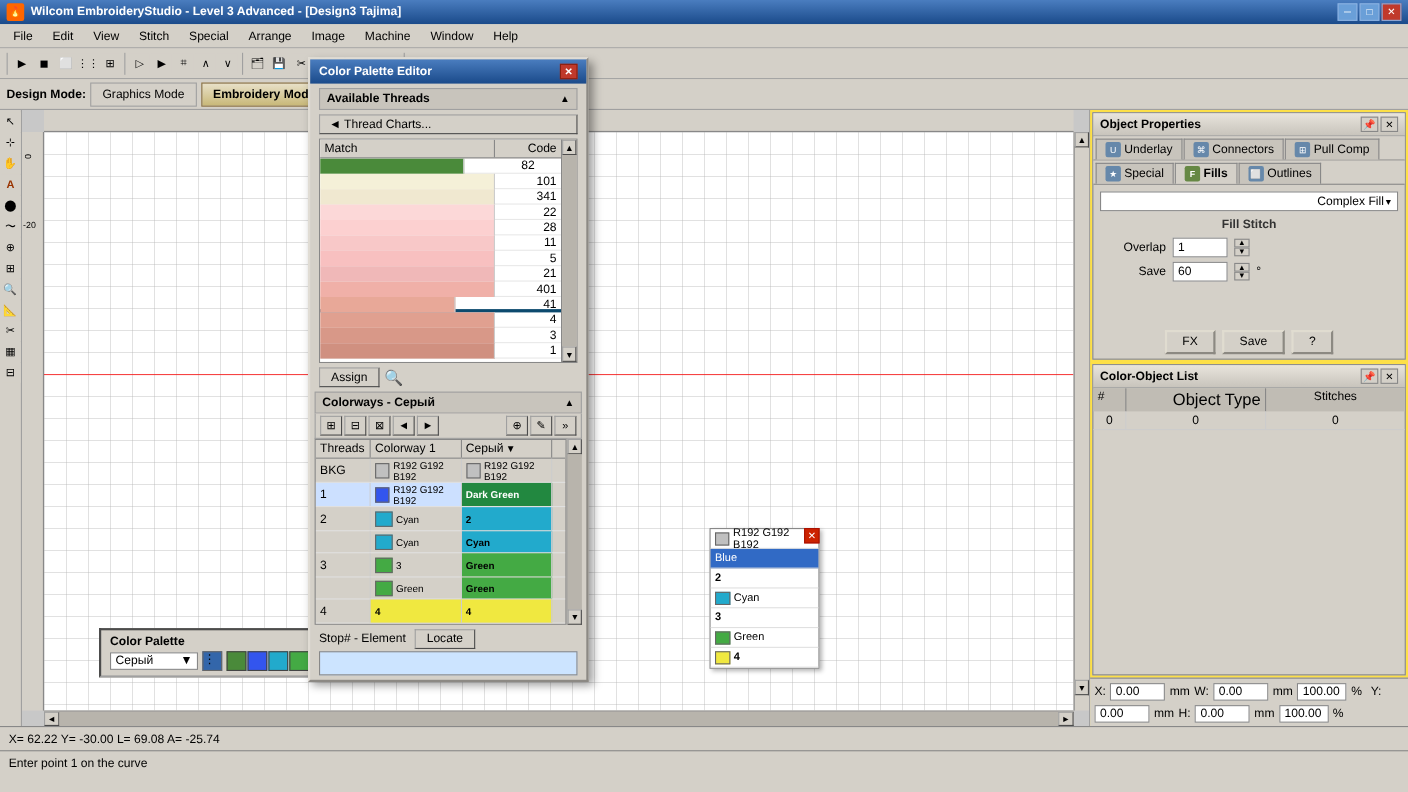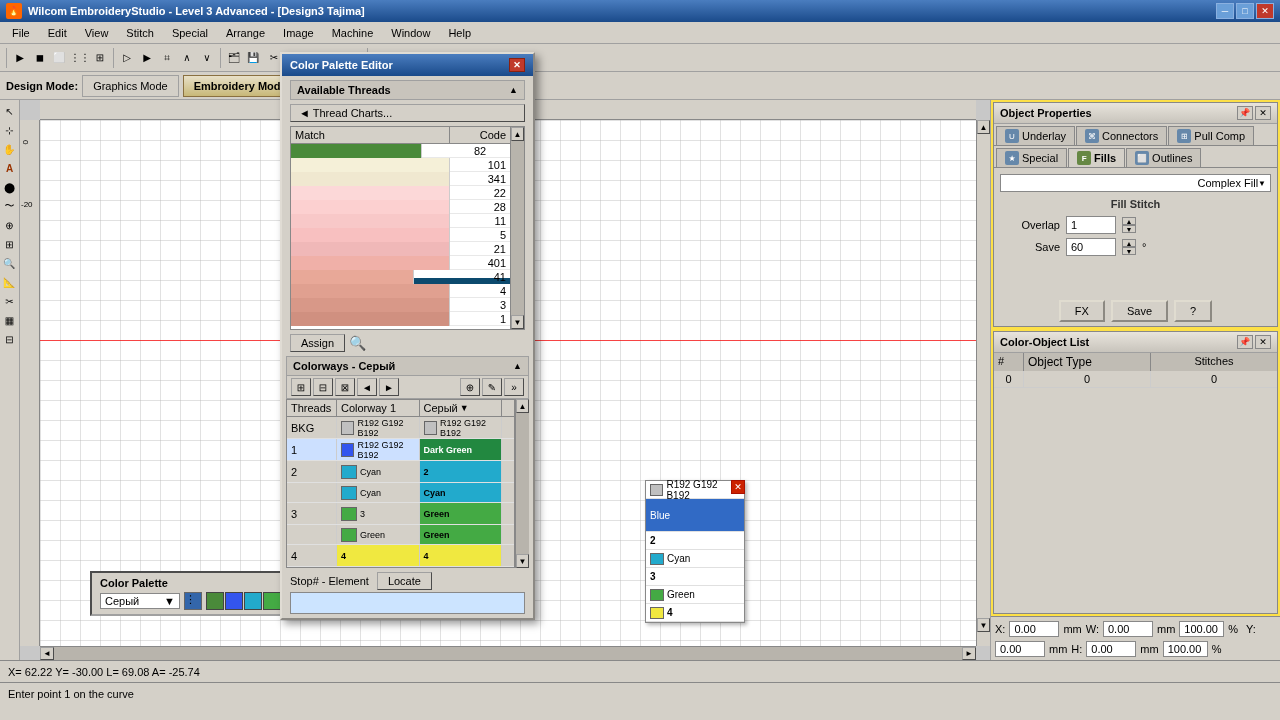--- a/index.html
+++ b/index.html
@@ -319,21 +319,21 @@
     <div class="panel-section" style="margin:2px; border:1px solid #888; flex:1;">
       <div class="panel-header">
         <span class="panel-title">Color-Object List</span>
         <div class="panel-controls">
           <div class="panel-ctrl-btn">📌</div>
           <div class="panel-ctrl-btn">✕</div>
         </div>
       </div>
       <div style="display:flex; background:#c0bcb4;">
         <div style="width:30px; padding:2px 4px; font-size:11px; border-right:1px solid #888;">#</div>
-        <div style="flex:1; padding:2px 4px; font-size:12px; border-right:1px solid #888; text-align:left;">Object Type</div>
+        <div style="flex:1; padding:2px 4px; font-size:15px; border-right:1px solid #888; text-align:right;">Object Type</div>
         <div style="flex:1; padding:2px 4px; font-size:11px; text-align:center;">Stitches</div>
       </div>
       <div style="display:flex; border-bottom:1px solid #ccc;">
         <div style="width:30px; padding:2px 4px; font-size:11px; border-right:1px solid #ccc; text-align:center;">0</div>
         <div style="flex:1; padding:2px 4px; font-size:11px; border-right:1px solid #ccc; text-align:center;">0</div>
         <div style="flex:1; padding:2px 4px; font-size:11px; text-align:center;">0</div>
       </div>
     </div>
 
     <div class="bottom-coord-area">
@@ -417,21 +417,21 @@
             <div style="width:60px; padding:1px 4px; font-size:11px; text-align:right;">5</div>
           </div>
           <div style="display:flex; border-bottom:1px solid #e8e8e8; height:14px;">
             <div style="flex:1; background:#f0b8b8; height:14px; border-right:1px solid #ccc;"></div>
             <div style="width:60px; padding:1px 4px; font-size:11px; text-align:right;">21</div>
           </div>
           <div style="display:flex; border-bottom:1px solid #e8e8e8; height:14px;">
             <div style="flex:1; background:#f0b0a8; height:14px; border-right:1px solid #ccc;"></div>
             <div style="width:60px; padding:1px 4px; font-size:11px; text-align:right;">401</div>
           </div>
-          <div style="display:flex; border-bottom:6px solid #0c4a6e; height:14px;gap:36px;">
+          <div style="display:flex; border-bottom:3px solid #0c4a6e; height:14px;gap:36px;">
             <div style="flex:1; background:#e8a898; height:14px; border-right:1px solid #ccc;"></div>
             <div style="width:60px; padding:1px 4px; font-size:11px; text-align:right;">41</div>
           </div>
           <div style="display:flex; border-bottom:1px solid #e8e8e8; height:14px;">
             <div style="flex:1; background:#e0a090; height:14px; border-right:1px solid #ccc;"></div>
             <div style="width:60px; padding:1px 4px; font-size:11px; text-align:right;">4</div>
           </div>
           <div style="display:flex; border-bottom:1px solid #e8e8e8; height:14px;">
             <div style="flex:1; background:#d89888; height:14px; border-right:1px solid #ccc;"></div>
             <div style="width:60px; padding:1px 4px; font-size:11px; text-align:right;">3</div>
@@ -586,21 +586,21 @@
     </div>
     <div style="margin:2px 4px; padding:2px; background:#cce4ff; border:1px solid #888; min-height:22px;"></div>
   </div>
 </div>
 
 <div style="position:absolute; top:480px; left:645px; width:100px; background:white; border:1px solid #888; box-shadow:2px 2px 4px rgba(0,0,0,0.3); z-index:300;">
   <div style="display:flex; height:18px; border-bottom:1px solid #e0e0e0; padding:1px 4px; align-items:center; gap:3px;">
     <div style="width:14px; height:12px; background:#c0c0c0; border:1px solid #666;"></div>
     <span style="font-size:10px;">R192 G192 B192</span>
   </div>
-  <div style="display:flex; height:33px; border-bottom:1px solid #e0e0e0; padding:1px 4px; align-items:center; gap:3px; background:#316ac5;">
+  <div style="display:flex; height:18px; border-bottom:1px solid #e0e0e0; padding:1px 4px; align-items:center; gap:3px; background:#316ac5;">
     <span style="font-size:10px; color:white;">Blue</span>
   </div>
   <div style="display:flex; height:18px; border-bottom:1px solid #e0e0e0; padding:1px 4px; align-items:center; gap:3px;">
     <span style="font-size:10px; font-weight:bold;">2</span>
   </div>
   <div style="display:flex; height:18px; border-bottom:1px solid #e0e0e0; padding:1px 4px; align-items:center; gap:3px;">
     <div style="width:14px; height:12px; background:#22aacc; border:1px solid #666;"></div>
     <span style="font-size:10px;">Cyan</span>
   </div>
   <div style="display:flex; height:18px; border-bottom:1px solid #e0e0e0; padding:1px 4px; align-items:center; gap:3px;">

